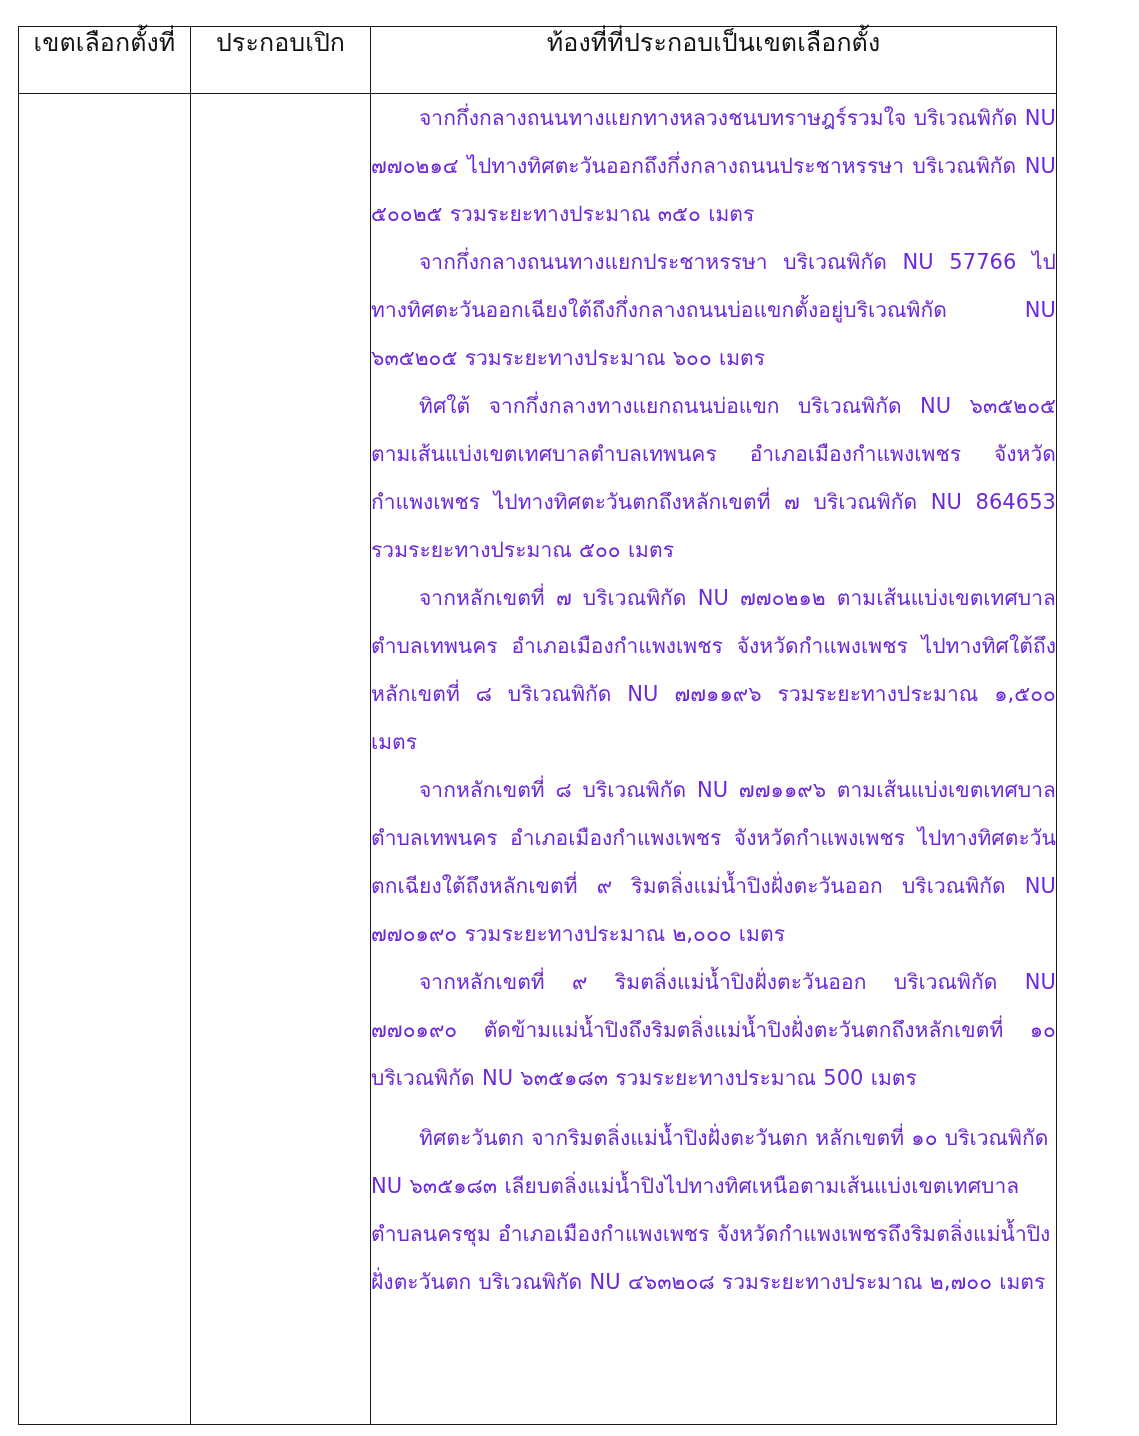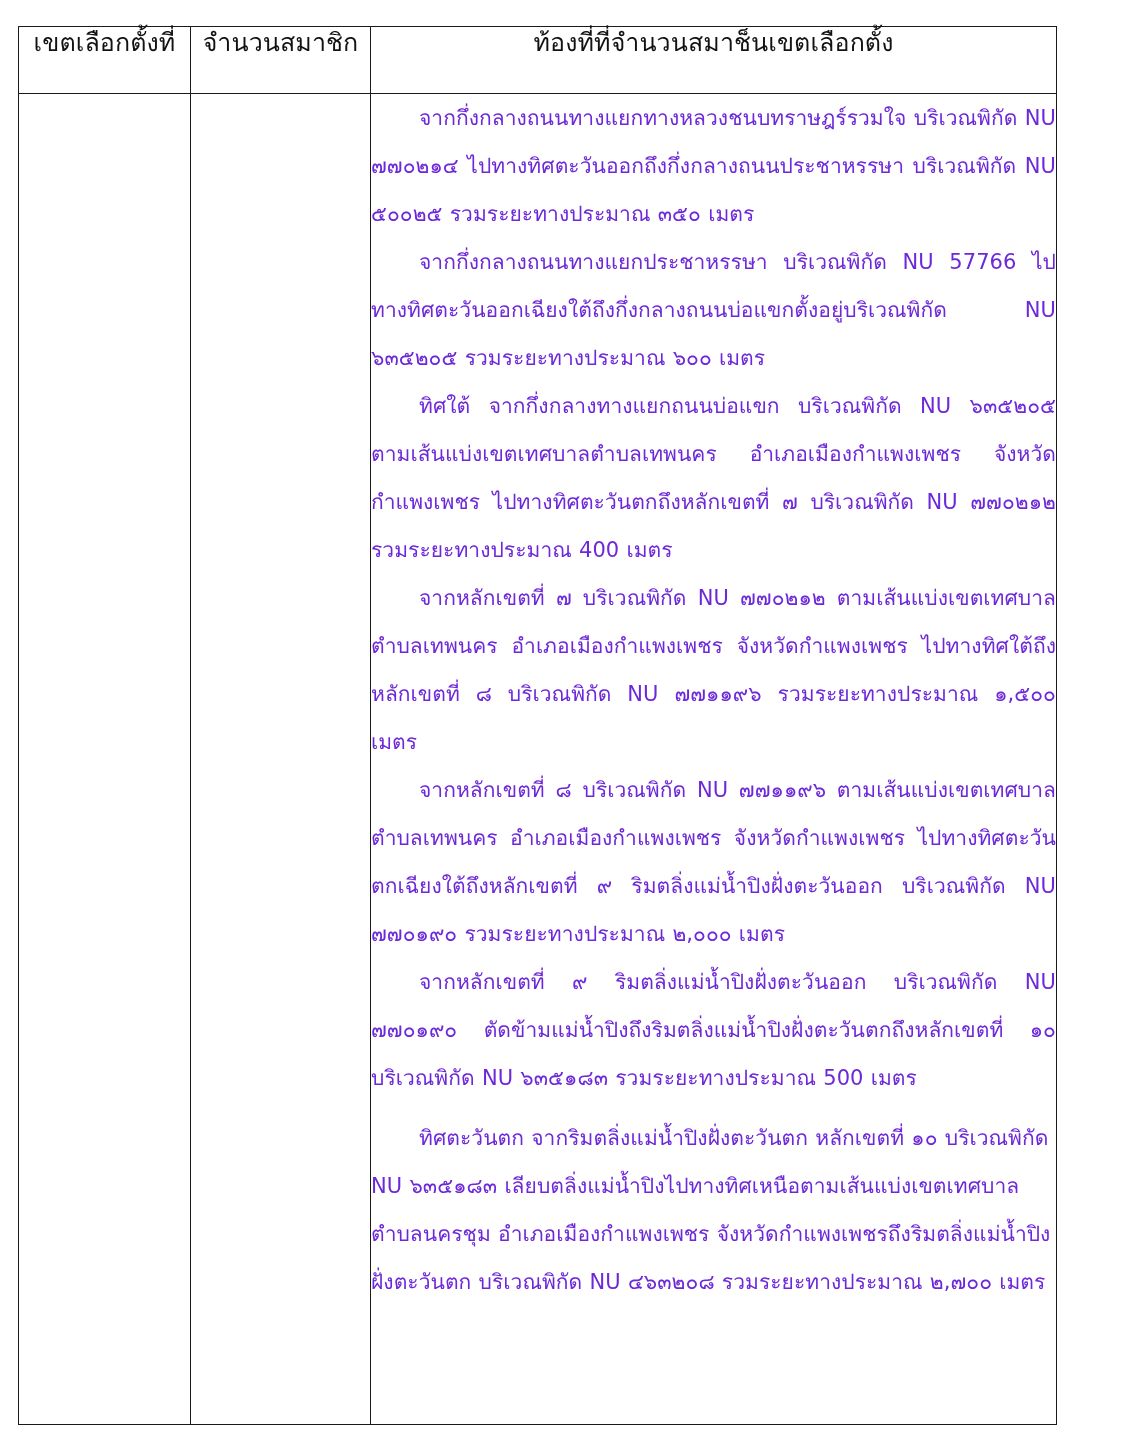--- a/index.html
+++ b/index.html
@@ -96,39 +96,39 @@
       <col class="c-district">
       <col class="c-members">
       <col class="c-area">
     </colgroup>
     <thead>
       <tr>
         <th class="head-cell">
           <span class="head-label">เขตเลือกตั้งที่</span>
         </th>
         <th class="head-cell">
-          <span class="head-label">จำนวนสมาชิก</span>
+          <span class="head-label">ประกอบเปิก</span>
         </th>
         <th class="head-cell">
-          <span class="head-label">ท้องที่ที่จำนวนสมาช็นเขตเลือกตั้ง</span>
+          <span class="head-label">ท้องที่ที่ประกอบเป็นเขตเลือกตั้ง</span>
         </th>
       </tr>
     </thead>
     <tbody>
       <tr>
         <td class="body-cell-blank">
           <span></span>
         </td>
         <td class="body-cell-blank">
           <span></span>
         </td>
         <td class="body-cell-area">
           <p class="para">จากกึ่งกลางถนนทางแยกทางหลวงชนบทราษฎร์รวมใจ บริเวณพิกัด NU ๗๗๐๒๑๔ ไปทางทิศตะวันออกถึงกึ่งกลางถนนประชาหรรษา บริเวณพิกัด NU ๕๐๐๒๕ รวมระยะทางประมาณ ๓๕๐ เมตร</p>
           <p class="para">จากกึ่งกลางถนนทางแยกประชาหรรษา บริเวณพิกัด NU 57766 ไปทางทิศตะวันออกเฉียงใต้ถึงกึ่งกลางถนนบ่อแขกตั้งอยู่บริเวณพิกัด NU ๖๓๕๒๐๕ รวมระยะทางประมาณ ๖๐๐ เมตร</p>
-          <p class="para">ทิศใต้ จากกึ่งกลางทางแยกถนนบ่อแขก บริเวณพิกัด NU ๖๓๕๒๐๕ ตามเส้นแบ่งเขตเทศบาลตำบลเทพนคร อำเภอเมืองกำแพงเพชร จังหวัดกำแพงเพชร ไปทางทิศตะวันตกถึงหลักเขตที่ ๗ บริเวณพิกัด NU ๗๗๐๒๑๒ รวมระยะทางประมาณ 400 เมตร</p>
+          <p class="para">ทิศใต้ จากกึ่งกลางทางแยกถนนบ่อแขก บริเวณพิกัด NU ๖๓๕๒๐๕ ตามเส้นแบ่งเขตเทศบาลตำบลเทพนคร อำเภอเมืองกำแพงเพชร จังหวัดกำแพงเพชร ไปทางทิศตะวันตกถึงหลักเขตที่ ๗ บริเวณพิกัด NU 864653 รวมระยะทางประมาณ ๕๐๐ เมตร</p>
           <p class="para">จากหลักเขตที่ ๗ บริเวณพิกัด NU ๗๗๐๒๑๒ ตามเส้นแบ่งเขตเทศบาลตำบลเทพนคร อำเภอเมืองกำแพงเพชร จังหวัดกำแพงเพชร ไปทางทิศใต้ถึงหลักเขตที่ ๘ บริเวณพิกัด NU ๗๗๑๑๙๖ รวมระยะทางประมาณ ๑,๕๐๐ เมตร</p>
           <p class="para">จากหลักเขตที่ ๘ บริเวณพิกัด NU ๗๗๑๑๙๖ ตามเส้นแบ่งเขตเทศบาลตำบลเทพนคร อำเภอเมืองกำแพงเพชร จังหวัดกำแพงเพชร ไปทางทิศตะวันตกเฉียงใต้ถึงหลักเขตที่ ๙ ริมตลิ่งแม่น้ำปิงฝั่งตะวันออก บริเวณพิกัด NU ๗๗๐๑๙๐ รวมระยะทางประมาณ ๒,๐๐๐ เมตร</p>
           <p class="para">จากหลักเขตที่ ๙ ริมตลิ่งแม่น้ำปิงฝั่งตะวันออก บริเวณพิกัด NU ๗๗๐๑๙๐ ตัดข้ามแม่น้ำปิงถึงริมตลิ่งแม่น้ำปิงฝั่งตะวันตกถึงหลักเขตที่ ๑๐ บริเวณพิกัด NU ๖๓๕๑๘๓ รวมระยะทางประมาณ 500 เมตร</p>
           <p class="para gap-before">ทิศตะวันตก จากริมตลิ่งแม่น้ำปิงฝั่งตะวันตก หลักเขตที่ ๑๐ บริเวณพิกัด NU ๖๓๕๑๘๓ เลียบตลิ่งแม่น้ำปิงไปทางทิศเหนือตามเส้นแบ่งเขตเทศบาลตำบลนครชุม อำเภอเมืองกำแพงเพชร จังหวัดกำแพงเพชรถึงริมตลิ่งแม่น้ำปิงฝั่งตะวันตก บริเวณพิกัด NU ๔๖๓๒๐๘ รวมระยะทางประมาณ ๒,๗๐๐ เมตร</p>
         </td>
       </tr>
     </tbody>
   </table>
 
 </div>

